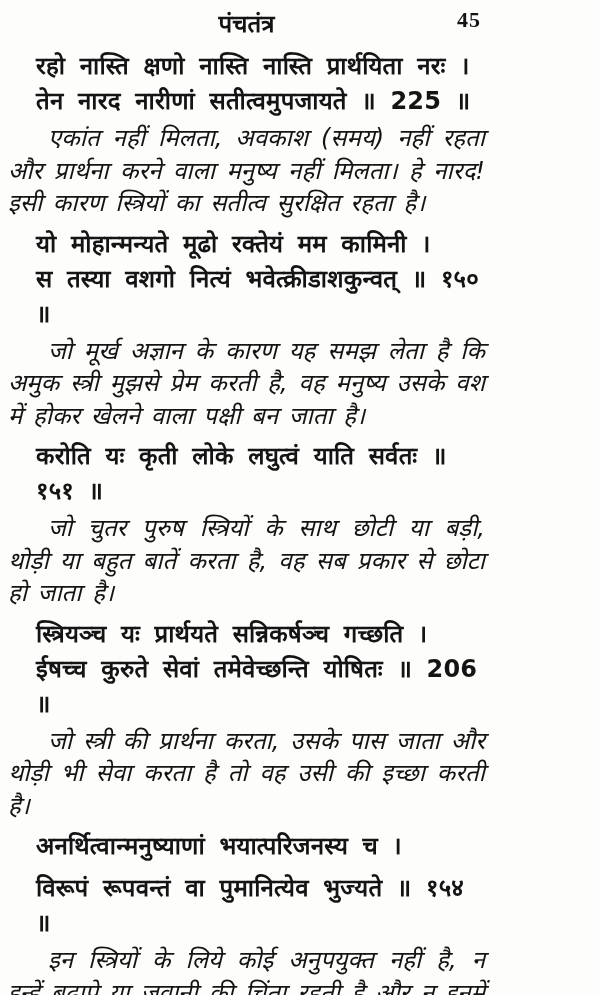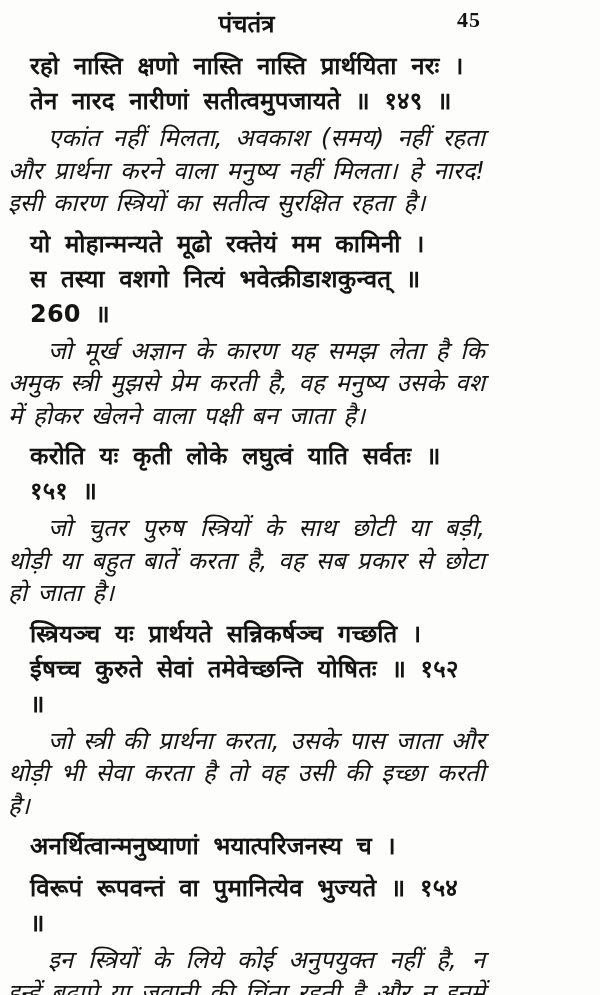--- a/index.html
+++ b/index.html
@@ -41,21 +41,21 @@
     font-family: "Liberation Serif", serif;
     letter-spacing: 1px;
   }
   section.stanza {
     margin-top: 7px;
   }
   .verse-line {
     font-weight: 700;
     font-size: 24px;
     line-height: 35px;
-    margin-left: 22px;
+    margin-left: 28px;
     word-spacing: 6px;
     letter-spacing: 0.2px;
   }
   .commentary {
     margin: 3px 0 0 0;
     font-style: italic;
     font-size: 24px;
     line-height: 32.5px;
     text-align: justify;
     text-indent: 40px;
@@ -67,38 +67,38 @@
 
 <div class="page">
 
   <div class="page-header">
     <div class="title">पंचतंत्र</div>
     <div class="pageno">45</div>
   </div>
 
   <section class="stanza">
     <div class="verse-line">रहो नास्ति क्षणो नास्ति नास्ति प्रार्थयिता नरः ।</div>
-    <div class="verse-line">तेन नारद नारीणां सतीत्वमुपजायते ॥ १४९ ॥</div>
+    <div class="verse-line">तेन नारद नारीणां सतीत्वमुपजायते ॥ 225 ॥</div>
     <p class="commentary">एकांत नहीं मिलता, अवकाश (समय) नहीं रहता और प्रार्थना करने वाला मनुष्य नहीं मिलता। हे नारद! इसी कारण स्त्रियों का सतीत्व सुरक्षित रहता है।</p>
   </section>
 
   <section class="stanza">
     <div class="verse-line">यो मोहान्मन्यते मूढो रक्तेयं मम कामिनी ।</div>
-    <div class="verse-line">स तस्या वशगो नित्यं भवेत्क्रीडाशकुन्वत् ॥ 260 ॥</div>
+    <div class="verse-line">स तस्या वशगो नित्यं भवेत्क्रीडाशकुन्वत् ॥ १५० ॥</div>
     <p class="commentary">जो मूर्ख अज्ञान के कारण यह समझ लेता है कि अमुक स्त्री मुझसे प्रेम करती है, वह मनुष्य उसके वश में होकर खेलने वाला पक्षी बन जाता है।</p>
   </section>
 
   <section class="stanza">
     <div class="verse-line">करोति यः कृती लोके लघुत्वं याति सर्वतः ॥ १५१ ॥</div>
     <p class="commentary">जो चुतर पुरुष स्त्रियों के साथ छोटी या बड़ी, थोड़ी या बहुत बातें करता है, वह सब प्रकार से छोटा हो जाता है।</p>
   </section>
 
   <section class="stanza">
     <div class="verse-line">स्त्रियञ्च यः प्रार्थयते सन्निकर्षञ्च गच्छति ।</div>
-    <div class="verse-line">ईषच्च कुरुते सेवां तमेवेच्छन्ति योषितः ॥ १५२ ॥</div>
+    <div class="verse-line">ईषच्च कुरुते सेवां तमेवेच्छन्ति योषितः ॥ 206 ॥</div>
     <p class="commentary">जो स्त्री की प्रार्थना करता, उसके पास जाता और थोड़ी भी सेवा करता है तो वह उसी की इच्छा करती है।</p>
   </section>
 
   <section class="stanza">
     <div class="verse-line">अनर्थित्वान्मनुष्याणां भयात्परिजनस्य च ।</div>
   </section>
 
   <section class="stanza">
     <div class="verse-line">विरूपं रूपवन्तं वा पुमानित्येव भुज्यते ॥ १५४ ॥</div>
     <p class="commentary">इन स्त्रियों के लिये कोई अनुपयुक्त नहीं है, न इन्हें बुढ़ापे या जवानी की चिंता रहती है और न इनमें कुरूप या रूपवान की ही परख है। ये सिर्फ पुरुष के साथ भोग करती हैं।</p>

